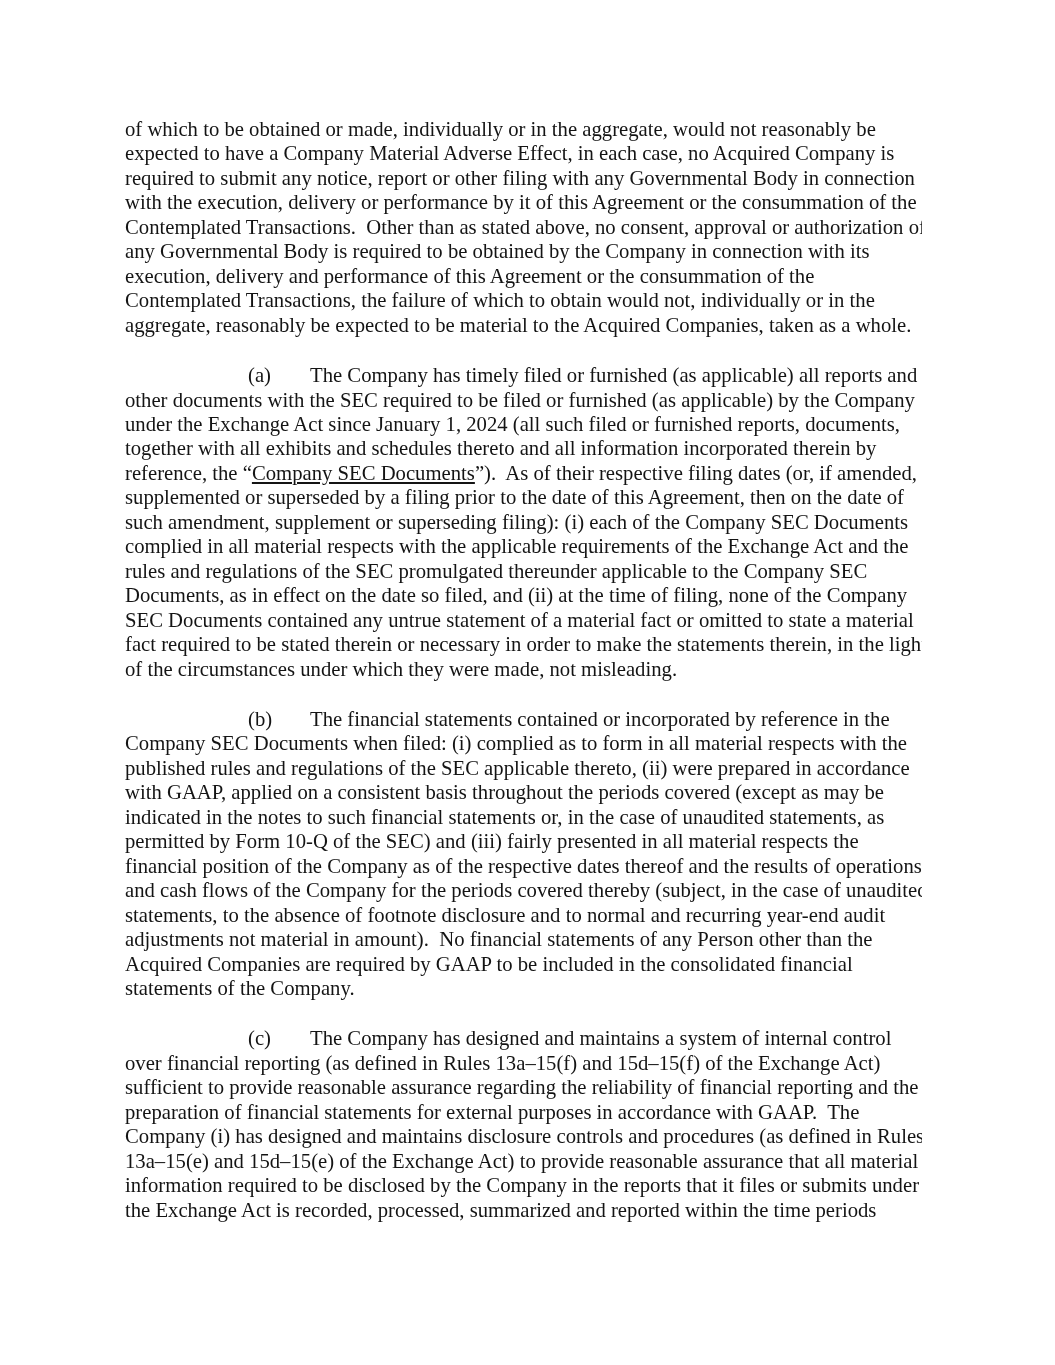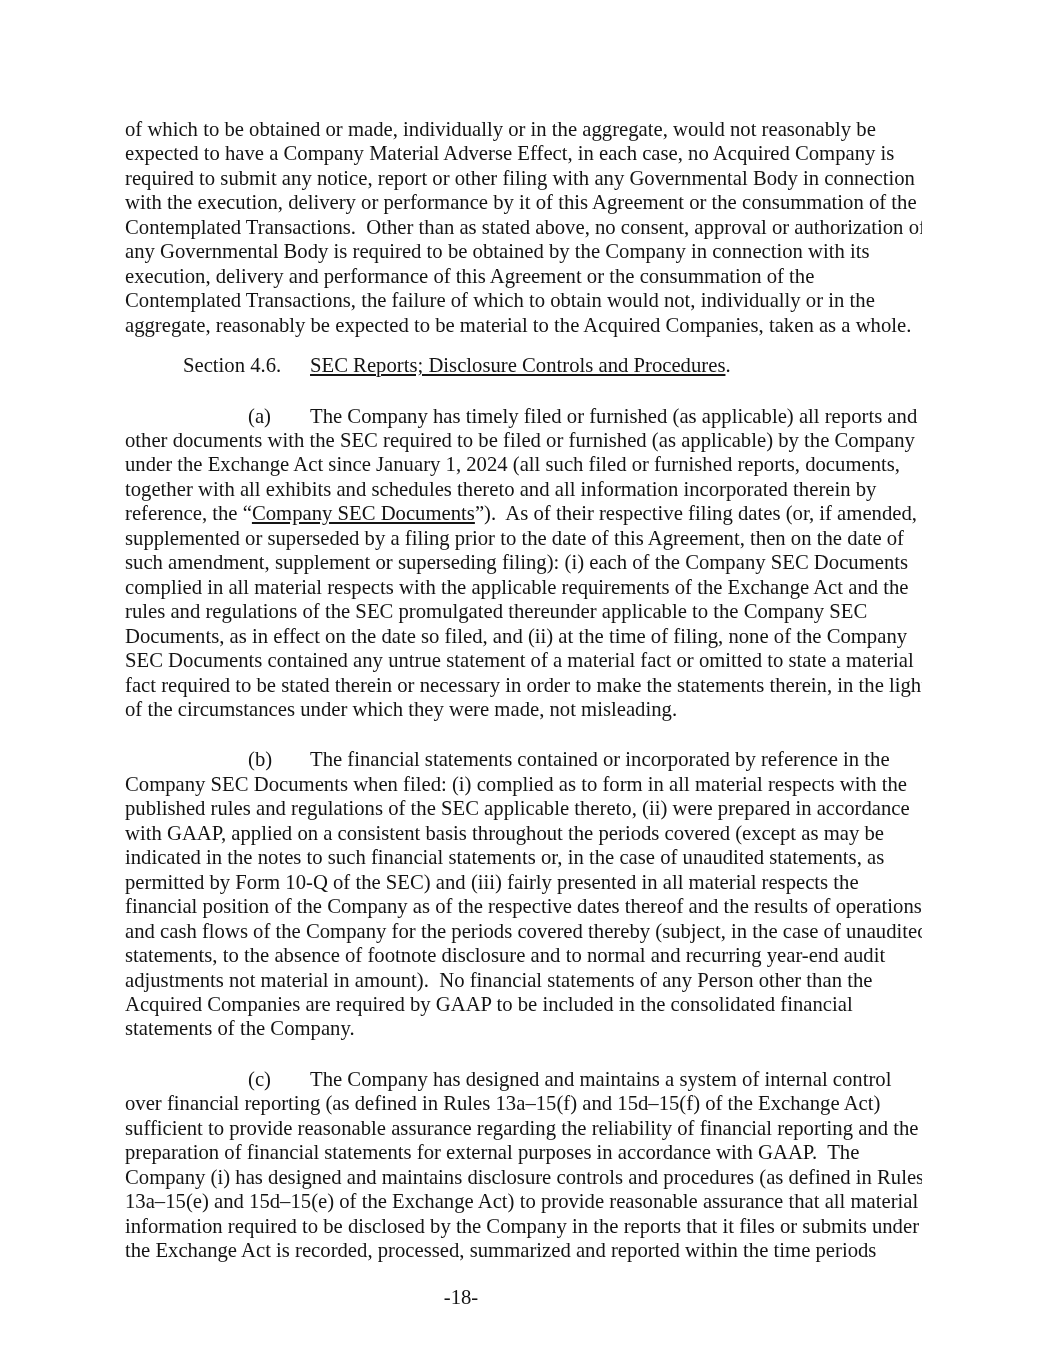--- a/index.html
+++ b/index.html
@@ -63,24 +63,22 @@
   }
 </style>
 </head>
 <body>
 
 <div class="page">
   <div class="content">
 
     <p class="para"><span class="t">of which to be obtained or made, individually or in the aggregate, would not reasonably be expected to have a Company Material Adverse Effect, in each case, no Acquired Company is required to submit any notice, report or other filing with any Governmental Body in connection with the execution, delivery or performance by it of this Agreement or the consummation of the Contemplated Transactions.  Other than as stated above, no consent, approval or authorization of any Governmental Body is required to be obtained by the Company in connection with its execution, delivery and performance of this Agreement or the consummation of the Contemplated Transactions, the failure of which to obtain would not, individually or in the aggregate, reasonably be expected to be material to the Acquired Companies, taken as a whole.</span></p>
 
-    <p class="para heading"><span class="sec-label">Section 4.6.</span><span class="t u">SEC Reports; Disclosure Controls and Procedures</span><span class="t">.</span></p>
 
     <p class="para body-para"><span class="sub-label">(a)</span><span class="t">The Company has timely filed or furnished (as applicable) all reports and other documents with the SEC required to be filed or furnished (as applicable) by the Company under the Exchange Act since January 1, 2024 (all such filed or furnished reports, documents, together with all exhibits and schedules thereto and all information incorporated therein by reference, the “</span><span class="t u">Company SEC Documents</span><span class="t">”).  As of their respective filing dates (or, if amended, supplemented or superseded by a filing prior to the date of this Agreement, then on the date of such amendment, supplement or superseding filing): (i) each of the Company SEC Documents complied in all material respects with the applicable requirements of the Exchange Act and the rules and regulations of the SEC promulgated thereunder applicable to the Company SEC Documents, as in effect on the date so filed, and (ii) at the time of filing, none of the Company SEC Documents contained any untrue statement of a material fact or omitted to state a material fact required to be stated therein or necessary in order to make the statements therein, in the light of the circumstances under which they were made, not misleading.</span></p>
 
     <p class="para body-para"><span class="sub-label">(b)</span><span class="t">The financial statements contained or incorporated by reference in the Company SEC Documents when filed: (i) complied as to form in all material respects with the published rules and regulations of the SEC applicable thereto, (ii) were prepared in accordance with GAAP, applied on a consistent basis throughout the periods covered (except as may be indicated in the notes to such financial statements or, in the case of unaudited statements, as permitted by Form 10-Q of the SEC) and (iii) fairly presented in all material respects the financial position of the Company as of the respective dates thereof and the results of operations and cash flows of the Company for the periods covered thereby (subject, in the case of unaudited statements, to the absence of footnote disclosure and to normal and recurring year-end audit adjustments not material in amount).  No financial statements of any Person other than the Acquired Companies are required by GAAP to be included in the consolidated financial statements of the Company.</span></p>
 
     <p class="para body-para"><span class="sub-label">(c)</span><span class="t">The Company has designed and maintains a system of internal control over financial reporting (as defined in Rules 13a–15(f) and 15d–15(f) of the Exchange Act) sufficient to provide reasonable assurance regarding the reliability of financial reporting and the preparation of financial statements for external purposes in accordance with GAAP.  The Company (i) has designed and maintains disclosure controls and procedures (as defined in Rules 13a–15(e) and 15d–15(e) of the Exchange Act) to provide reasonable assurance that all material information required to be disclosed by the Company in the reports that it files or submits under the Exchange Act is recorded, processed, summarized and reported within the time periods</span></p>
 
   </div>
 
-  <div class="footer">-18-</div>
 </div>
 
 </body></html>

